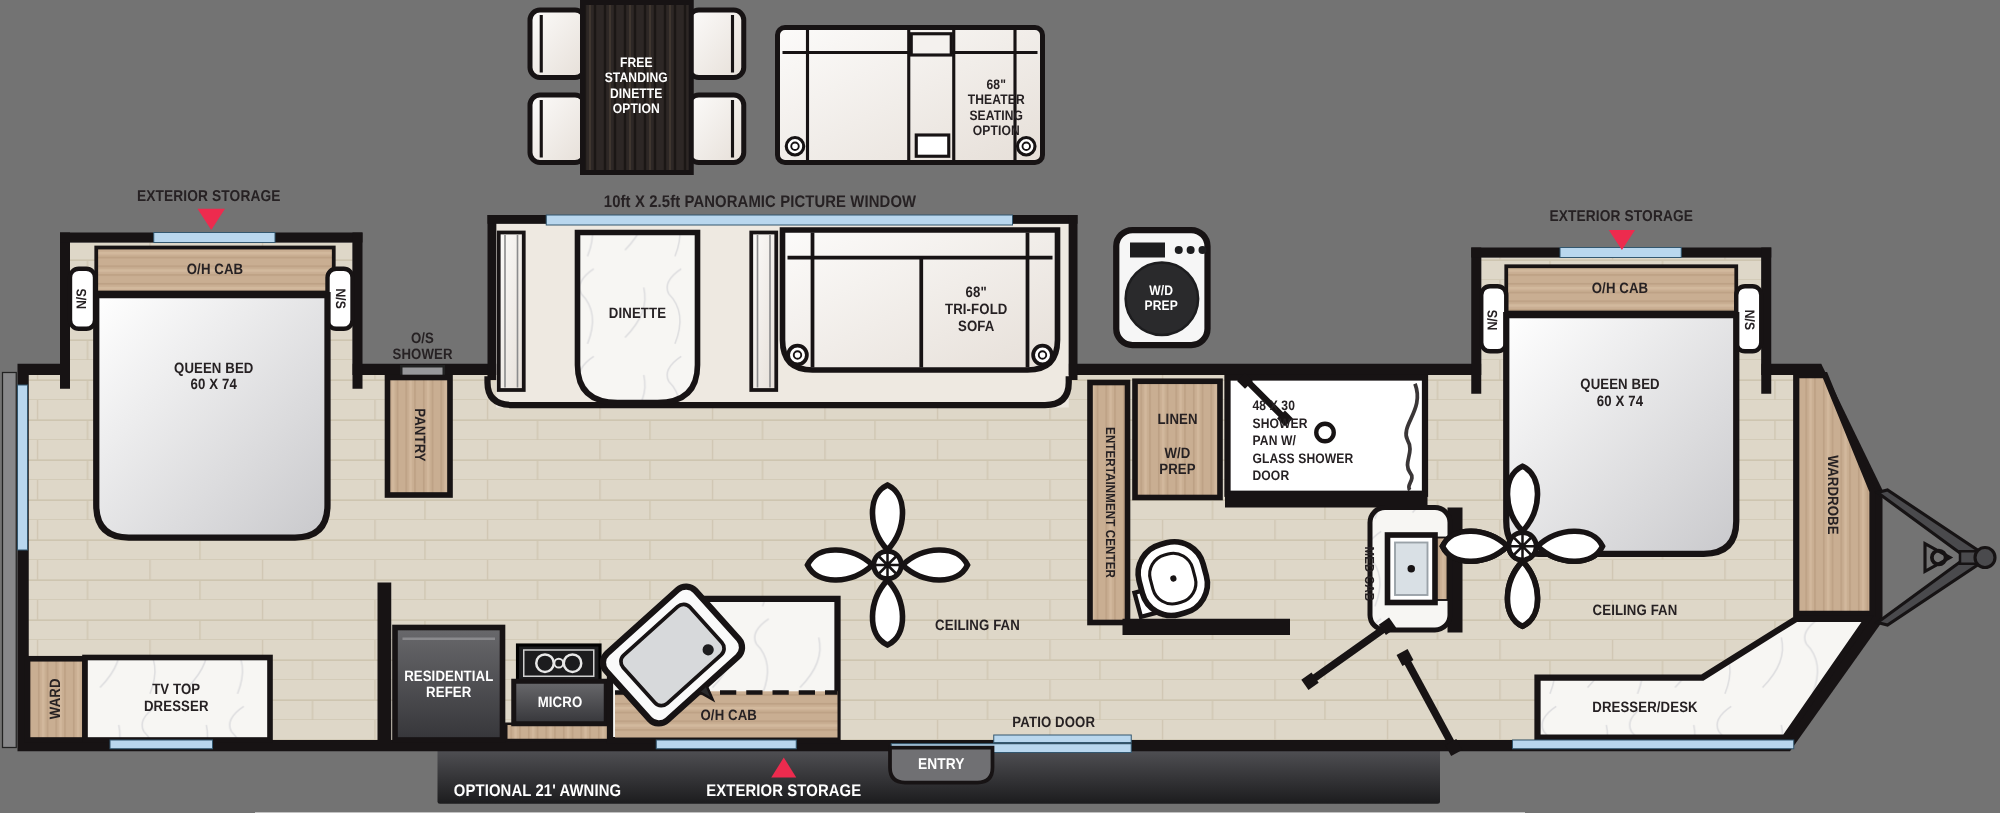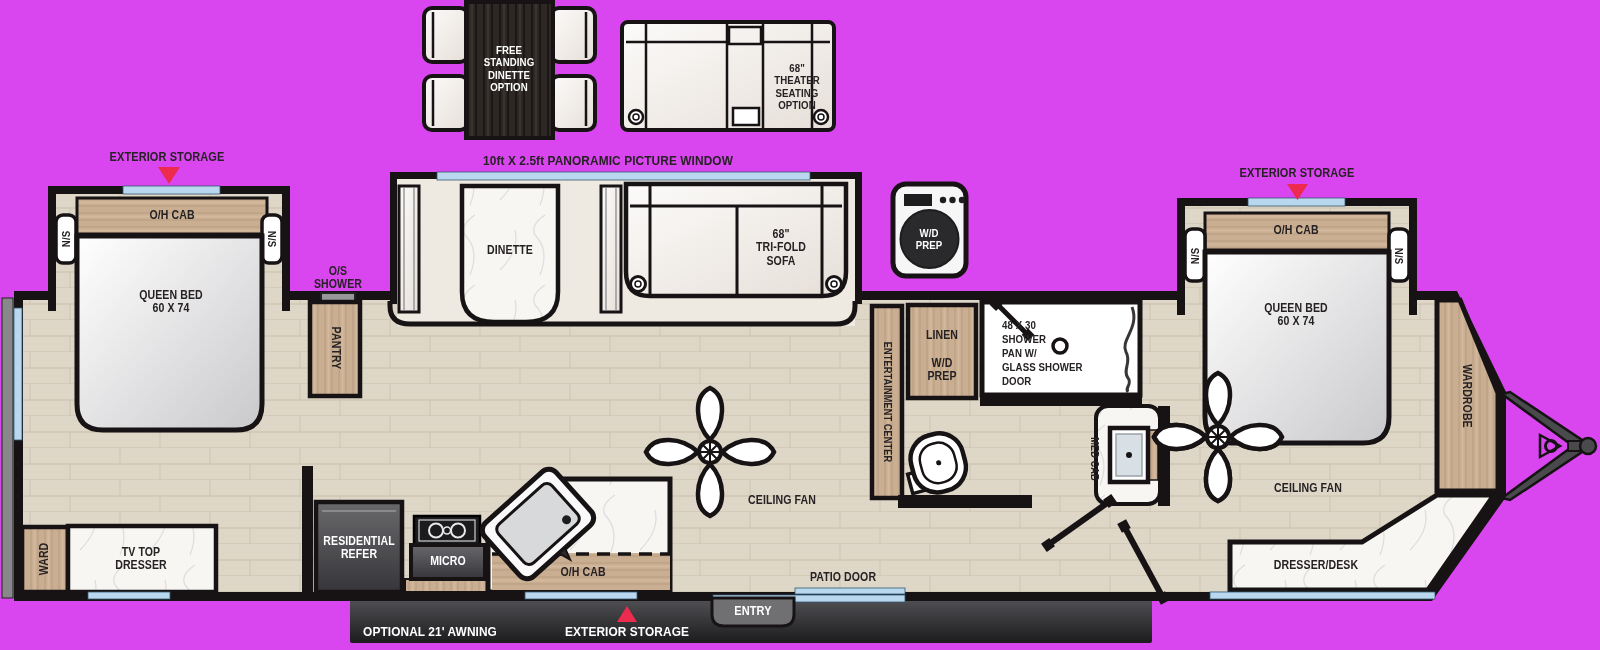--- a/index.html
+++ b/index.html
@@ -1,16 +1,16 @@
 <!DOCTYPE html>
 <html><head>
 <meta charset="utf-8">
 <style>
   html,body{margin:0;padding:0;background:#fff;}
-  #stage{position:relative;width:1600px;height:650px;background:#d946ef;
+  #stage{position:relative;width:1600px;height:650px;background:#737373;
          font-family:"Liberation Sans",sans-serif;overflow:hidden;}
   #plan-svg{position:absolute;left:0;top:0;}
   .lbl{position:absolute;font-weight:bold;font-size:12px;line-height:1.12;color:#262123;
        white-space:pre-line;text-align:center;transform:translate(-50%,-50%) scaleX(.88);
        letter-spacing:.1px;}
   .r90{transform:translate(-50%,-50%) rotate(90deg) scaleX(.88);}
   .rm90{transform:translate(-50%,-50%) rotate(-90deg) scaleX(.88);}
   .w{color:#ffffff;}
   .s10{font-size:10.5px}.s11{font-size:11px}.s12{font-size:12.5px}.s13{font-size:13.5px}
   .block{transform:scaleX(.88);transform-origin:left top;text-align:left;line-height:1.28;}

